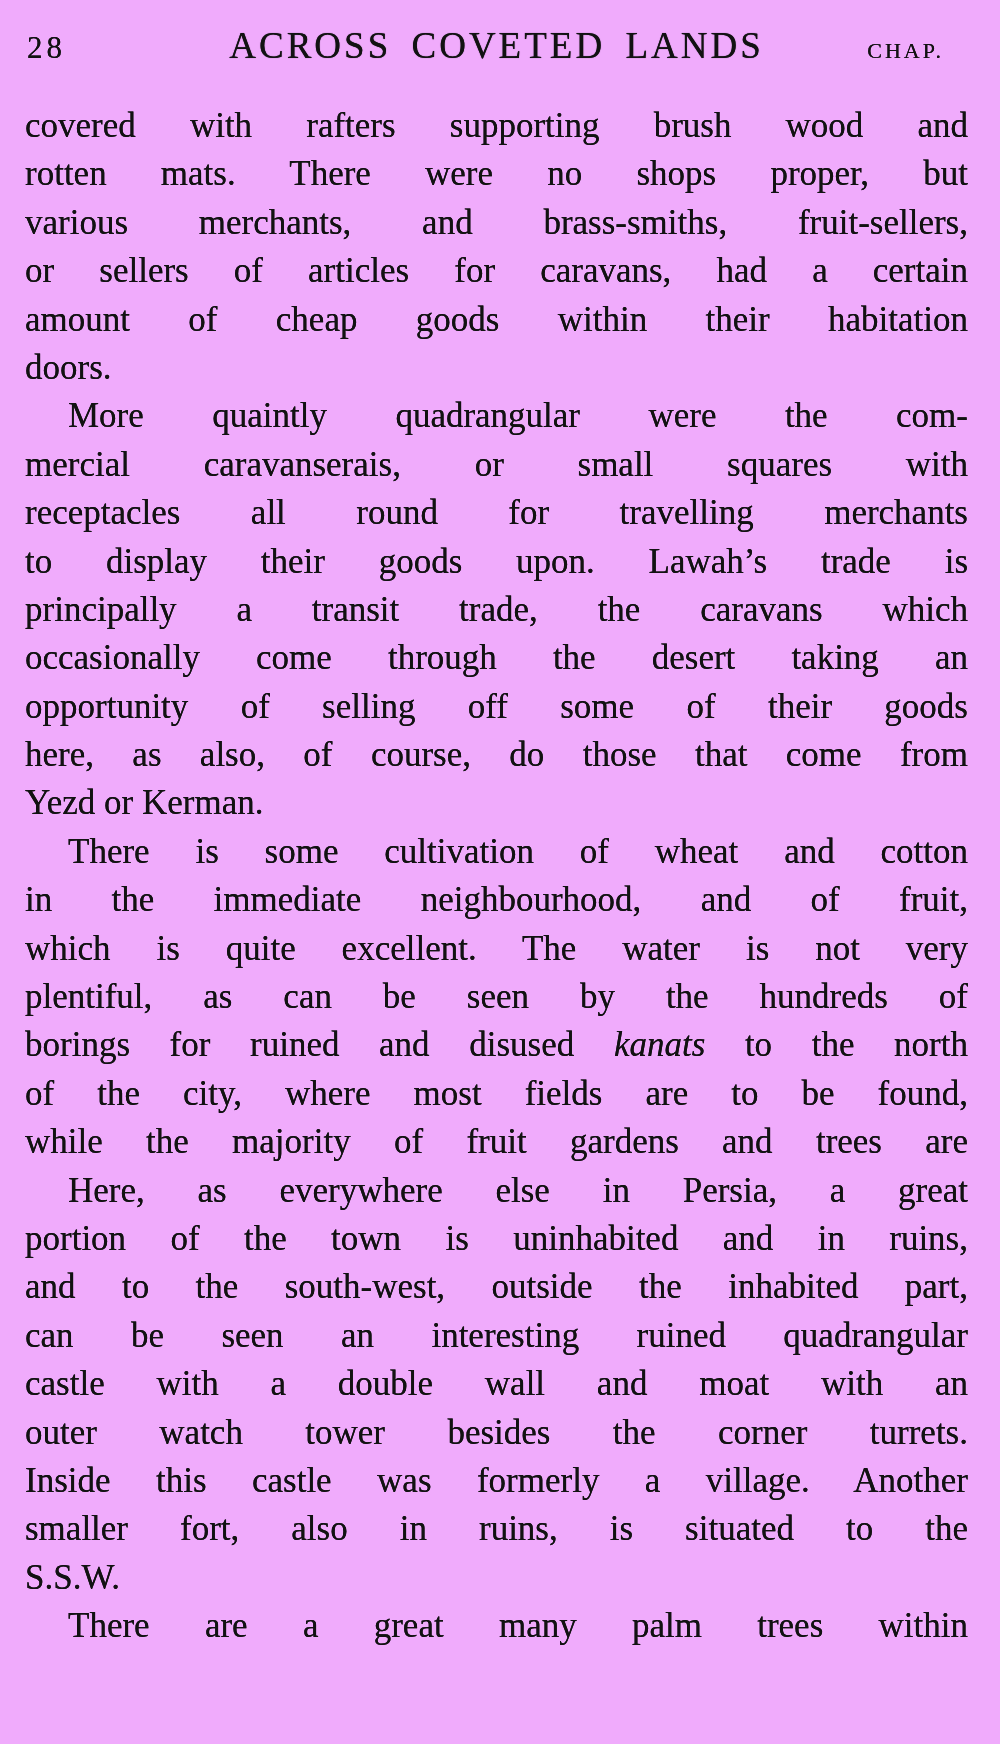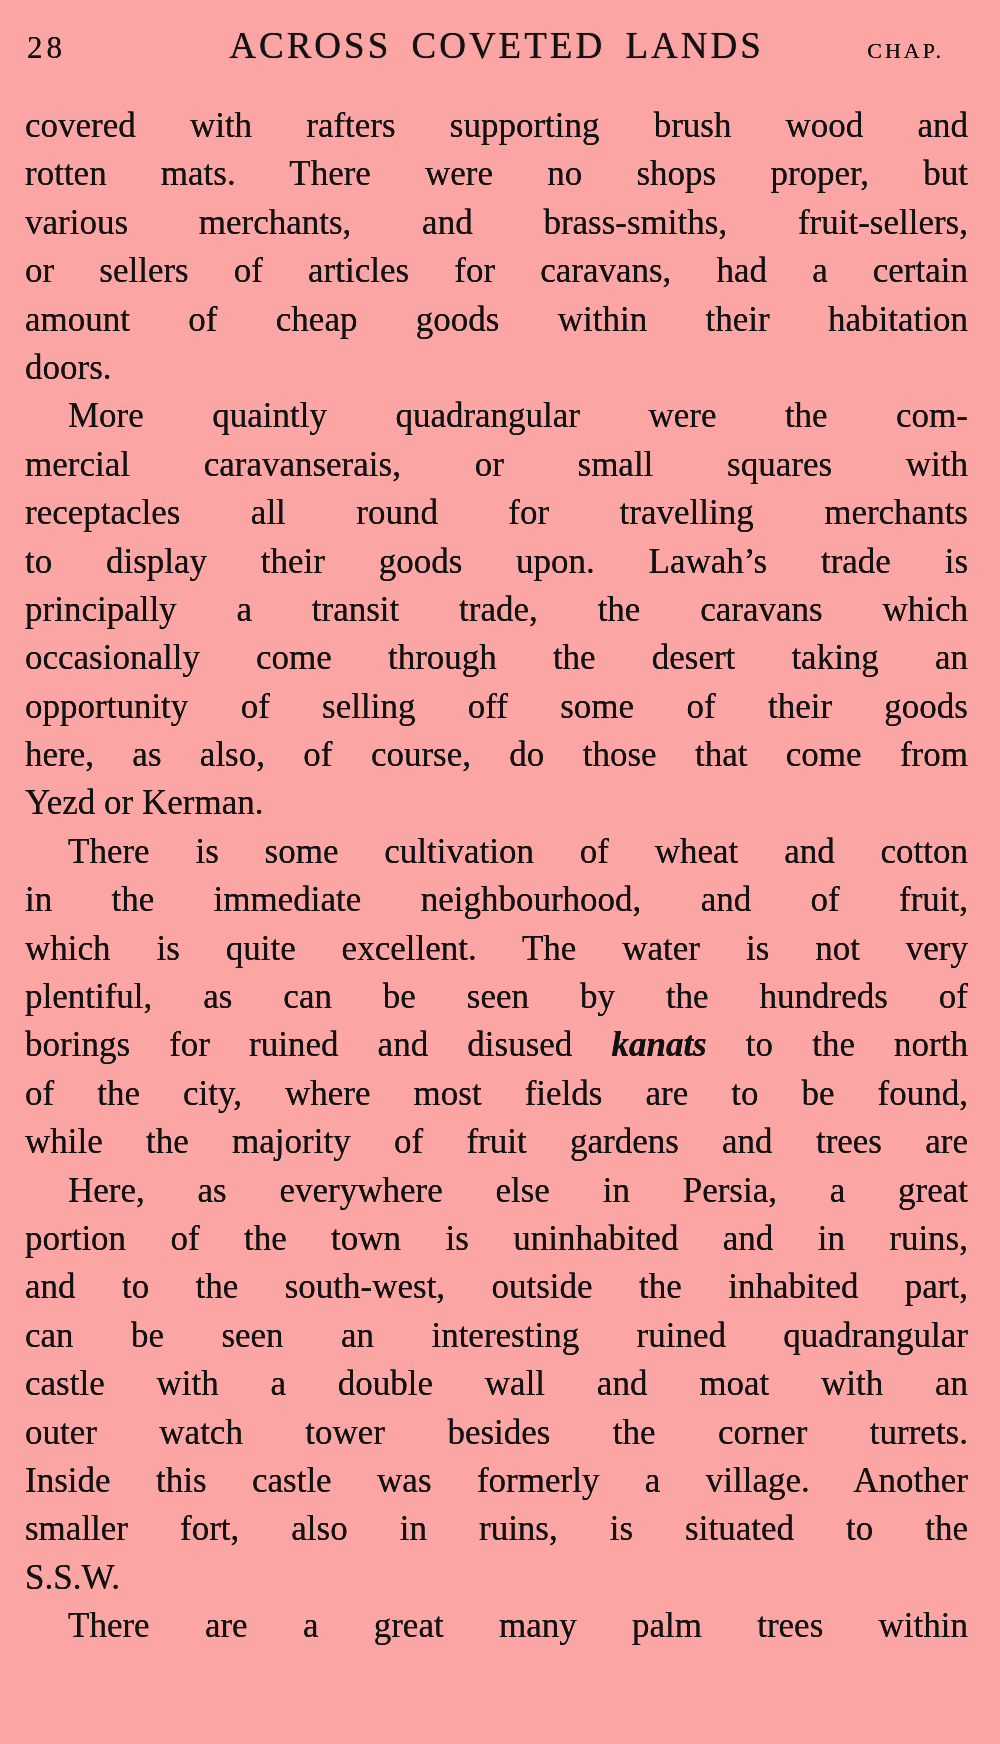--- a/index.html
+++ b/index.html
@@ -4,21 +4,21 @@
 <style>
   html, body {
     margin: 0;
     padding: 0;
     background: #ffffff;
   }
   .page {
     position: relative;
     width: 1000px;
     height: 1744px;
-    background: #fca5a5;
+    background: #f0abfc;
     overflow: hidden;
     font-family: "Liberation Serif", "DejaVu Serif", serif;
     color: #121212;
   }
   
   .runhead {
     position: absolute;
     top: 0;
     left: 25px;
     right: 32px;
@@ -70,21 +70,20 @@
   }
   .line.last {
     text-align: center;
     text-align-last: left;
   }
   .line.indent {
     padding-left: 43px;
   }
   .it {
     font-style: italic;
-    font-weight: bold;
   }
 </style>
 </head>
 <body>
 
 <div class="page">
 
   <div class="runhead">
     <span class="pagenum">28</span>
     <div class="title">ACROSS COVETED LANDS</div>

